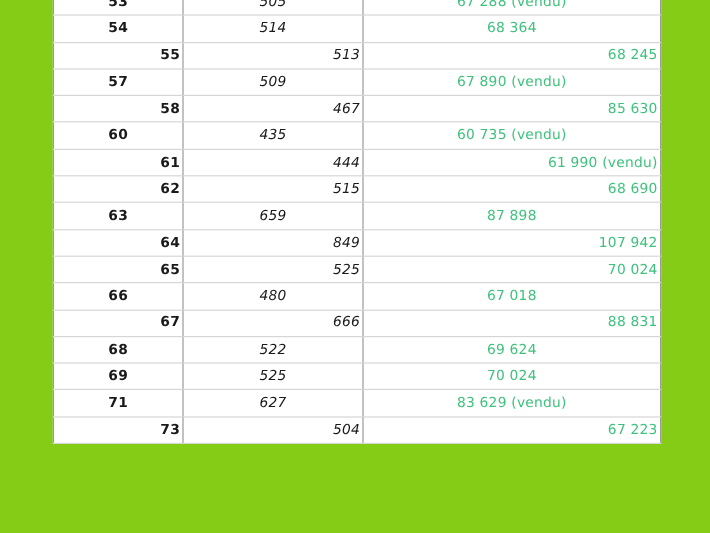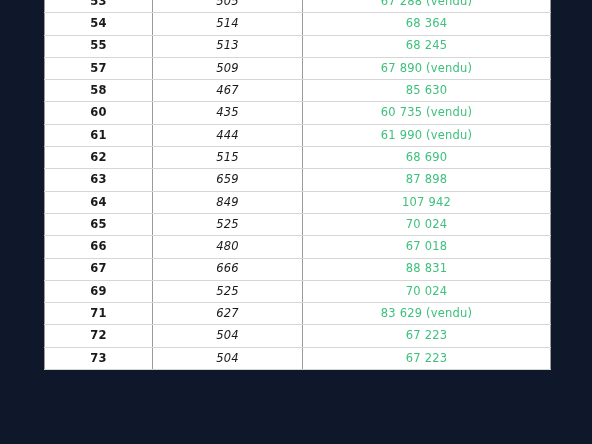--- a/index.html
+++ b/index.html
@@ -11,21 +11,21 @@
     width: 592px;
     height: 444px;
     overflow: hidden;
     font-family: "DejaVu Sans", "Liberation Sans", sans-serif;
     -webkit-font-smoothing: antialiased;
   }
   #page {
     position: relative;
     width: 592px;
     height: 444px;
-    background: #0f172a;
+    background: #84cc16;
     overflow: hidden;
     text-decoration: underline;
   }
   
   #table-wrap {
     position: absolute;
     left: 44px;
     top: -10px;
     width: 506px;
   }
@@ -48,20 +48,21 @@
     border-right: 1px solid #9b9b9b;
     border-top: 1px solid #d6d6d6;
     border-bottom: 1px solid #d6d6d6;
     line-height: 1;
     white-space: nowrap;
     overflow: hidden;
   }
   
   tr.rule-strong > td {
     border-top-color: #8a8a8a;
+    text-align: right;
   }
   tr.rule-light > td {
     border-top-color: #dcdcdc;
   }
 
   td.cell-index {
     font-weight: bold;
     font-style: normal;
     color: #1a1a1a;
     font-size: 11.5px;
@@ -151,33 +152,33 @@
             <td class="cell-index">66</td>
             <td class="cell-value">480</td>
             <td class="cell-amount">67 018</td>
           </tr>
           <tr class="rule-strong">
             <td class="cell-index">67</td>
             <td class="cell-value">666</td>
             <td class="cell-amount">88 831</td>
           </tr>
           <tr class="rule-light">
+            <td class="cell-index">68</td>
+            <td class="cell-value">522</td>
+            <td class="cell-amount">69 624</td>
+          </tr>
+          <tr class="rule-light">
             <td class="cell-index">69</td>
             <td class="cell-value">525</td>
             <td class="cell-amount">70 024</td>
           </tr>
           <tr class="rule-light">
             <td class="cell-index">71</td>
             <td class="cell-value">627</td>
             <td class="cell-amount">83 629 (vendu)</td>
-          </tr>
-          <tr class="rule-light">
-            <td class="cell-index">72</td>
-            <td class="cell-value">504</td>
-            <td class="cell-amount">67 223</td>
           </tr>
           <tr class="rule-strong">
             <td class="cell-index">73</td>
             <td class="cell-value">504</td>
             <td class="cell-amount">67 223</td>
           </tr>
         </tbody>
     </table>
   </div>
 </div>

